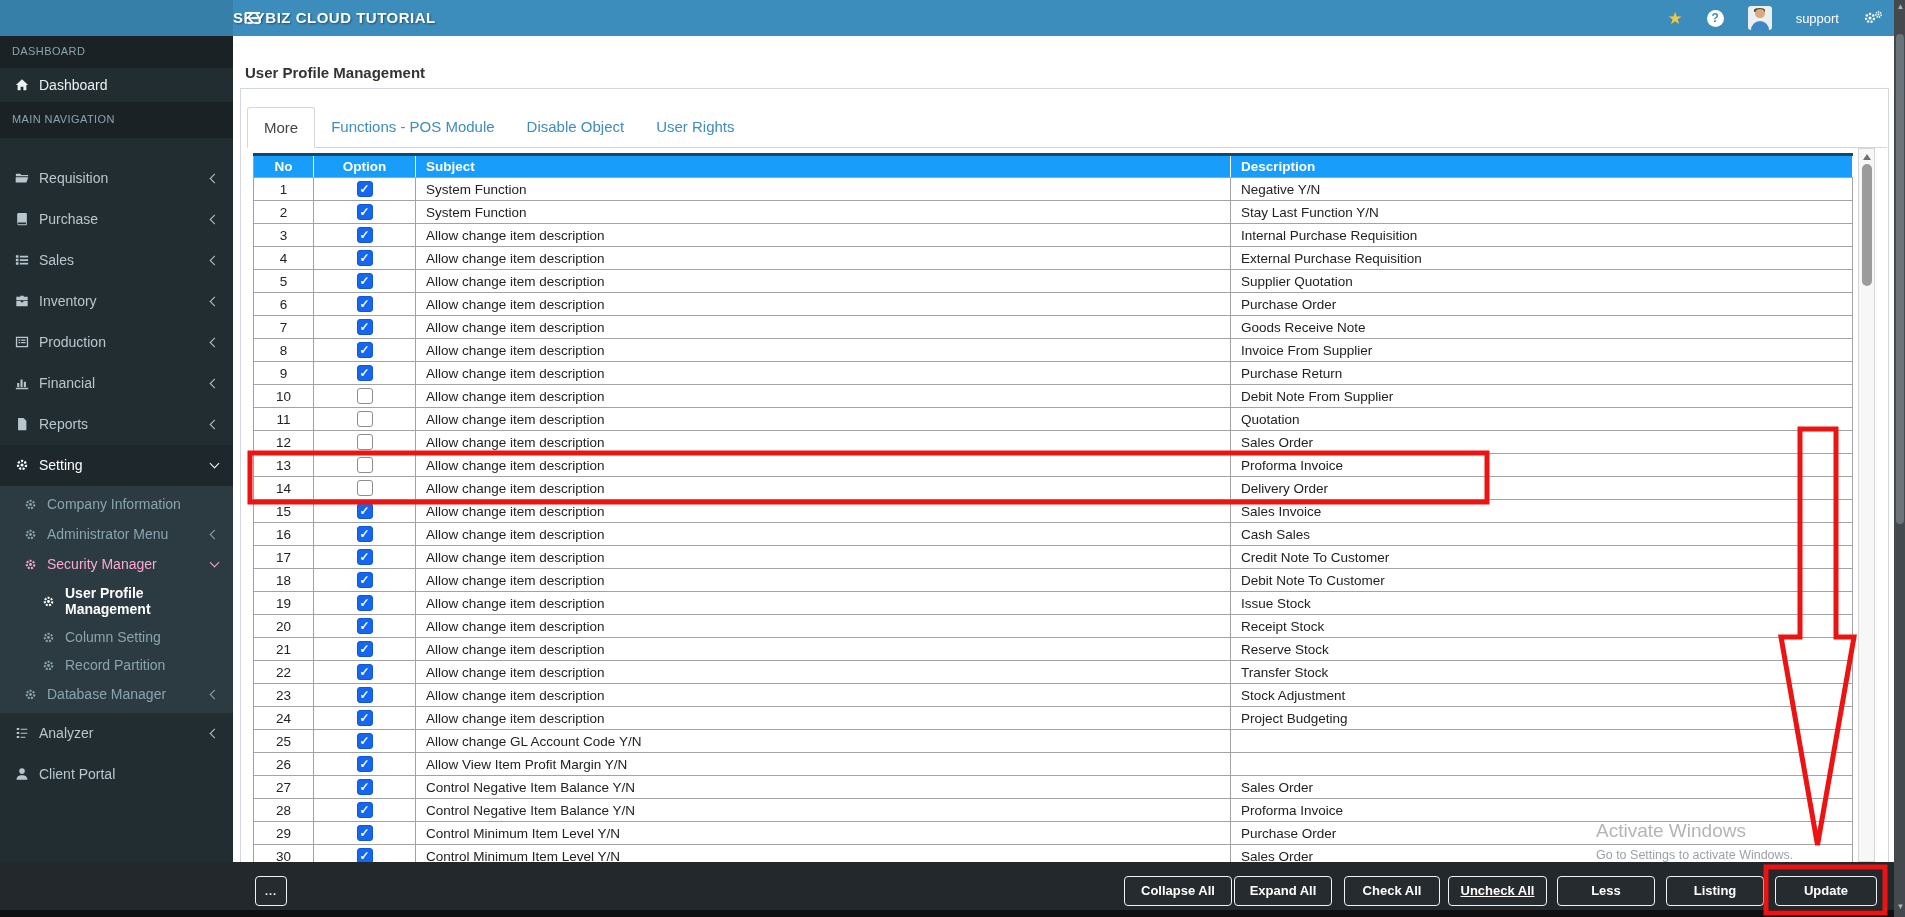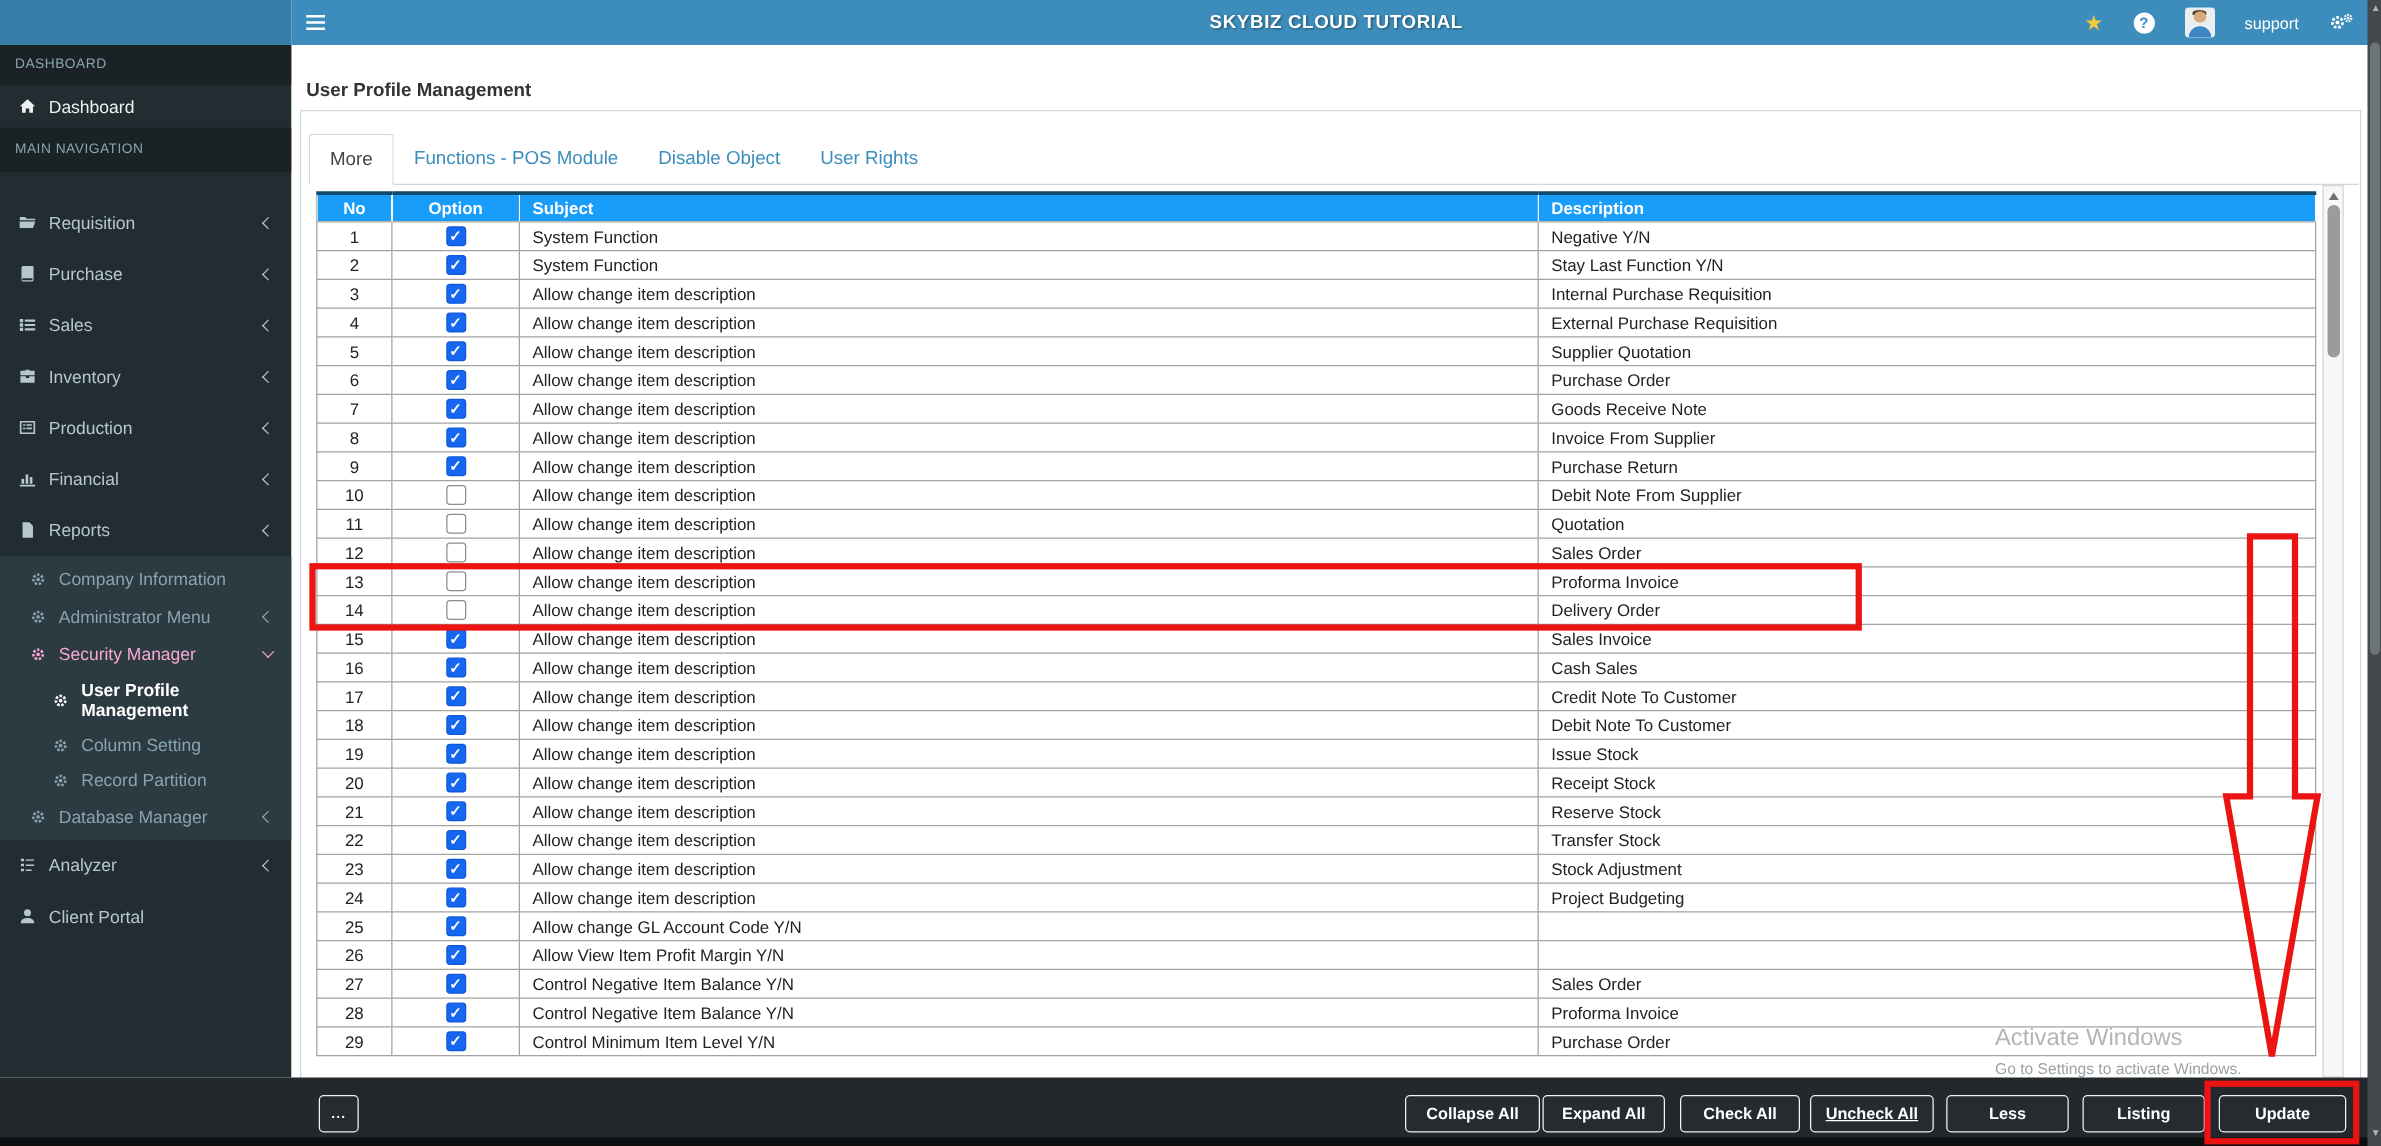--- a/index.html
+++ b/index.html
@@ -5,21 +5,21 @@
   * { box-sizing: border-box; margin: 0; padding: 0; }
   html,body { width:1905px; height:917px; }
   body { font-family:"Liberation Sans", sans-serif; overflow:hidden; background:#fff; }
   #app { position:relative; width:1905px; height:917px; background:#fff; overflow:hidden; }
 
   
   .logo-box { position:absolute; left:0; top:0; width:233px; height:36px; background:#367fa9; z-index:5; }
   .navbar   { position:absolute; left:233px; top:0; width:1672px; height:36px; background:#3c8dbc; z-index:5; }
   .hamburger{ position:absolute; left:12px; top:9px; width:20px; height:18px; display:flex; flex-direction:column; justify-content:center; gap:3px; cursor:pointer; }
   .hamburger i { display:block; width:15px; height:2px; background:#fff; }
-  .app-title{ position:absolute; left:0; top:0; width:100%; height:36px; line-height:36px; text-align:center; color:#fff; font-size:15px; font-weight:bold; letter-spacing:.5px; text-shadow:1px 1px 2px rgba(0,0,0,.45); z-index:6; pointer-events:none; }
+  .app-title{ position:absolute; left:0; top:0; width:100%; height:36px; line-height:36px; color:#fff; font-size:15px; font-weight:bold; letter-spacing:.5px; text-shadow:1px 1px 2px rgba(0,0,0,.45); z-index:6; pointer-events:none; }
   .nav-right{ position:absolute; right:22px; top:0; height:36px; display:flex; align-items:center; gap:24px; z-index:7; }
   .star-ic  { color:#f3c83d; font-size:17px; line-height:1; cursor:pointer; }
   .help-ic  { width:17px; height:17px; border-radius:50%; background:#fff; color:#3c8dbc; font-size:12px; font-weight:bold; text-align:center; line-height:17px; cursor:pointer; }
   .avatar   { width:24px; height:24px; border-radius:3px; background:#eceff1; position:relative; overflow:hidden; }
   .avatar .head { position:absolute; top:3px; left:7px; width:10px; height:9px; background:#d8ab7e; border-radius:50% 50% 46% 46%; }
   .avatar .hair { position:absolute; top:2px; left:6.5px; width:11px; height:4px; background:#5a4632; border-radius:50% 50% 0 0; }
   .avatar .body { position:absolute; bottom:0; left:3px; width:18px; height:9px; background:#3f86c6; border-radius:9px 9px 0 0; }
   .nav-user { color:#fff; font-size:13px; cursor:pointer; }
   .gears-ic { color:#fff; display:flex; align-items:center; cursor:pointer; }
 
@@ -191,20 +191,30 @@
         <span class="chev left"></span>
       </div>
       <div class="sb-item">
         <span>
             <svg class="svgi" viewBox="0 0 16 16">
               <path fill="currentColor" d="M3.5 1h6.2L13 4.3V15H3.5z"></path>
             </svg>
           </span>
         <span>Reports</span>
         <span class="chev left"></span>
+      </div>
+      <div class="sb-item active-parent">
+        <span>
+            <svg class="svgi" viewBox="0 0 16 16">
+              <circle cx="8" cy="8" r="4.6" fill="none" stroke="currentColor" stroke-width="2.6" stroke-dasharray="2.4 1.6"></circle>
+              <circle cx="8" cy="8" r="1.8" fill="currentColor"></circle>
+            </svg>
+          </span>
+        <span>Setting</span>
+        <span class="chev down"></span>
       </div>
 
       <div class="submenu">
         <div class="sb-item">
           <span>
               <svg class="svgi sm" viewBox="0 0 16 16">
                 <circle cx="8" cy="8" r="4.6" fill="none" stroke="currentColor" stroke-width="2.6" stroke-dasharray="2.4 1.6"></circle>
                 <circle cx="8" cy="8" r="1.8" fill="currentColor"></circle>
               </svg>
             </span>
@@ -486,20 +496,26 @@
           <td class="c"><span class="cb checked"></span></td>
           <td>Control Negative Item Balance Y/N</td>
           <td>Proforma Invoice</td>
         </tr>
         <tr>
           <td class="c">29</td>
           <td class="c"><span class="cb checked"></span></td>
           <td>Control Minimum Item Level Y/N</td>
           <td>Purchase Order</td>
         </tr>
+        <tr>
+          <td class="c">30</td>
+          <td class="c"><span class="cb checked"></span></td>
+          <td>Control Minimum Item Level Y/N</td>
+          <td>Sales Order</td>
+        </tr>
       </tbody>
   </table>
 
   <div class="grid-sb">
     <span class="up"></span>
     <span class="thumb"></span>
   </div>
 
   <div class="wm">
     <div class="l1">Activate Windows</div>

